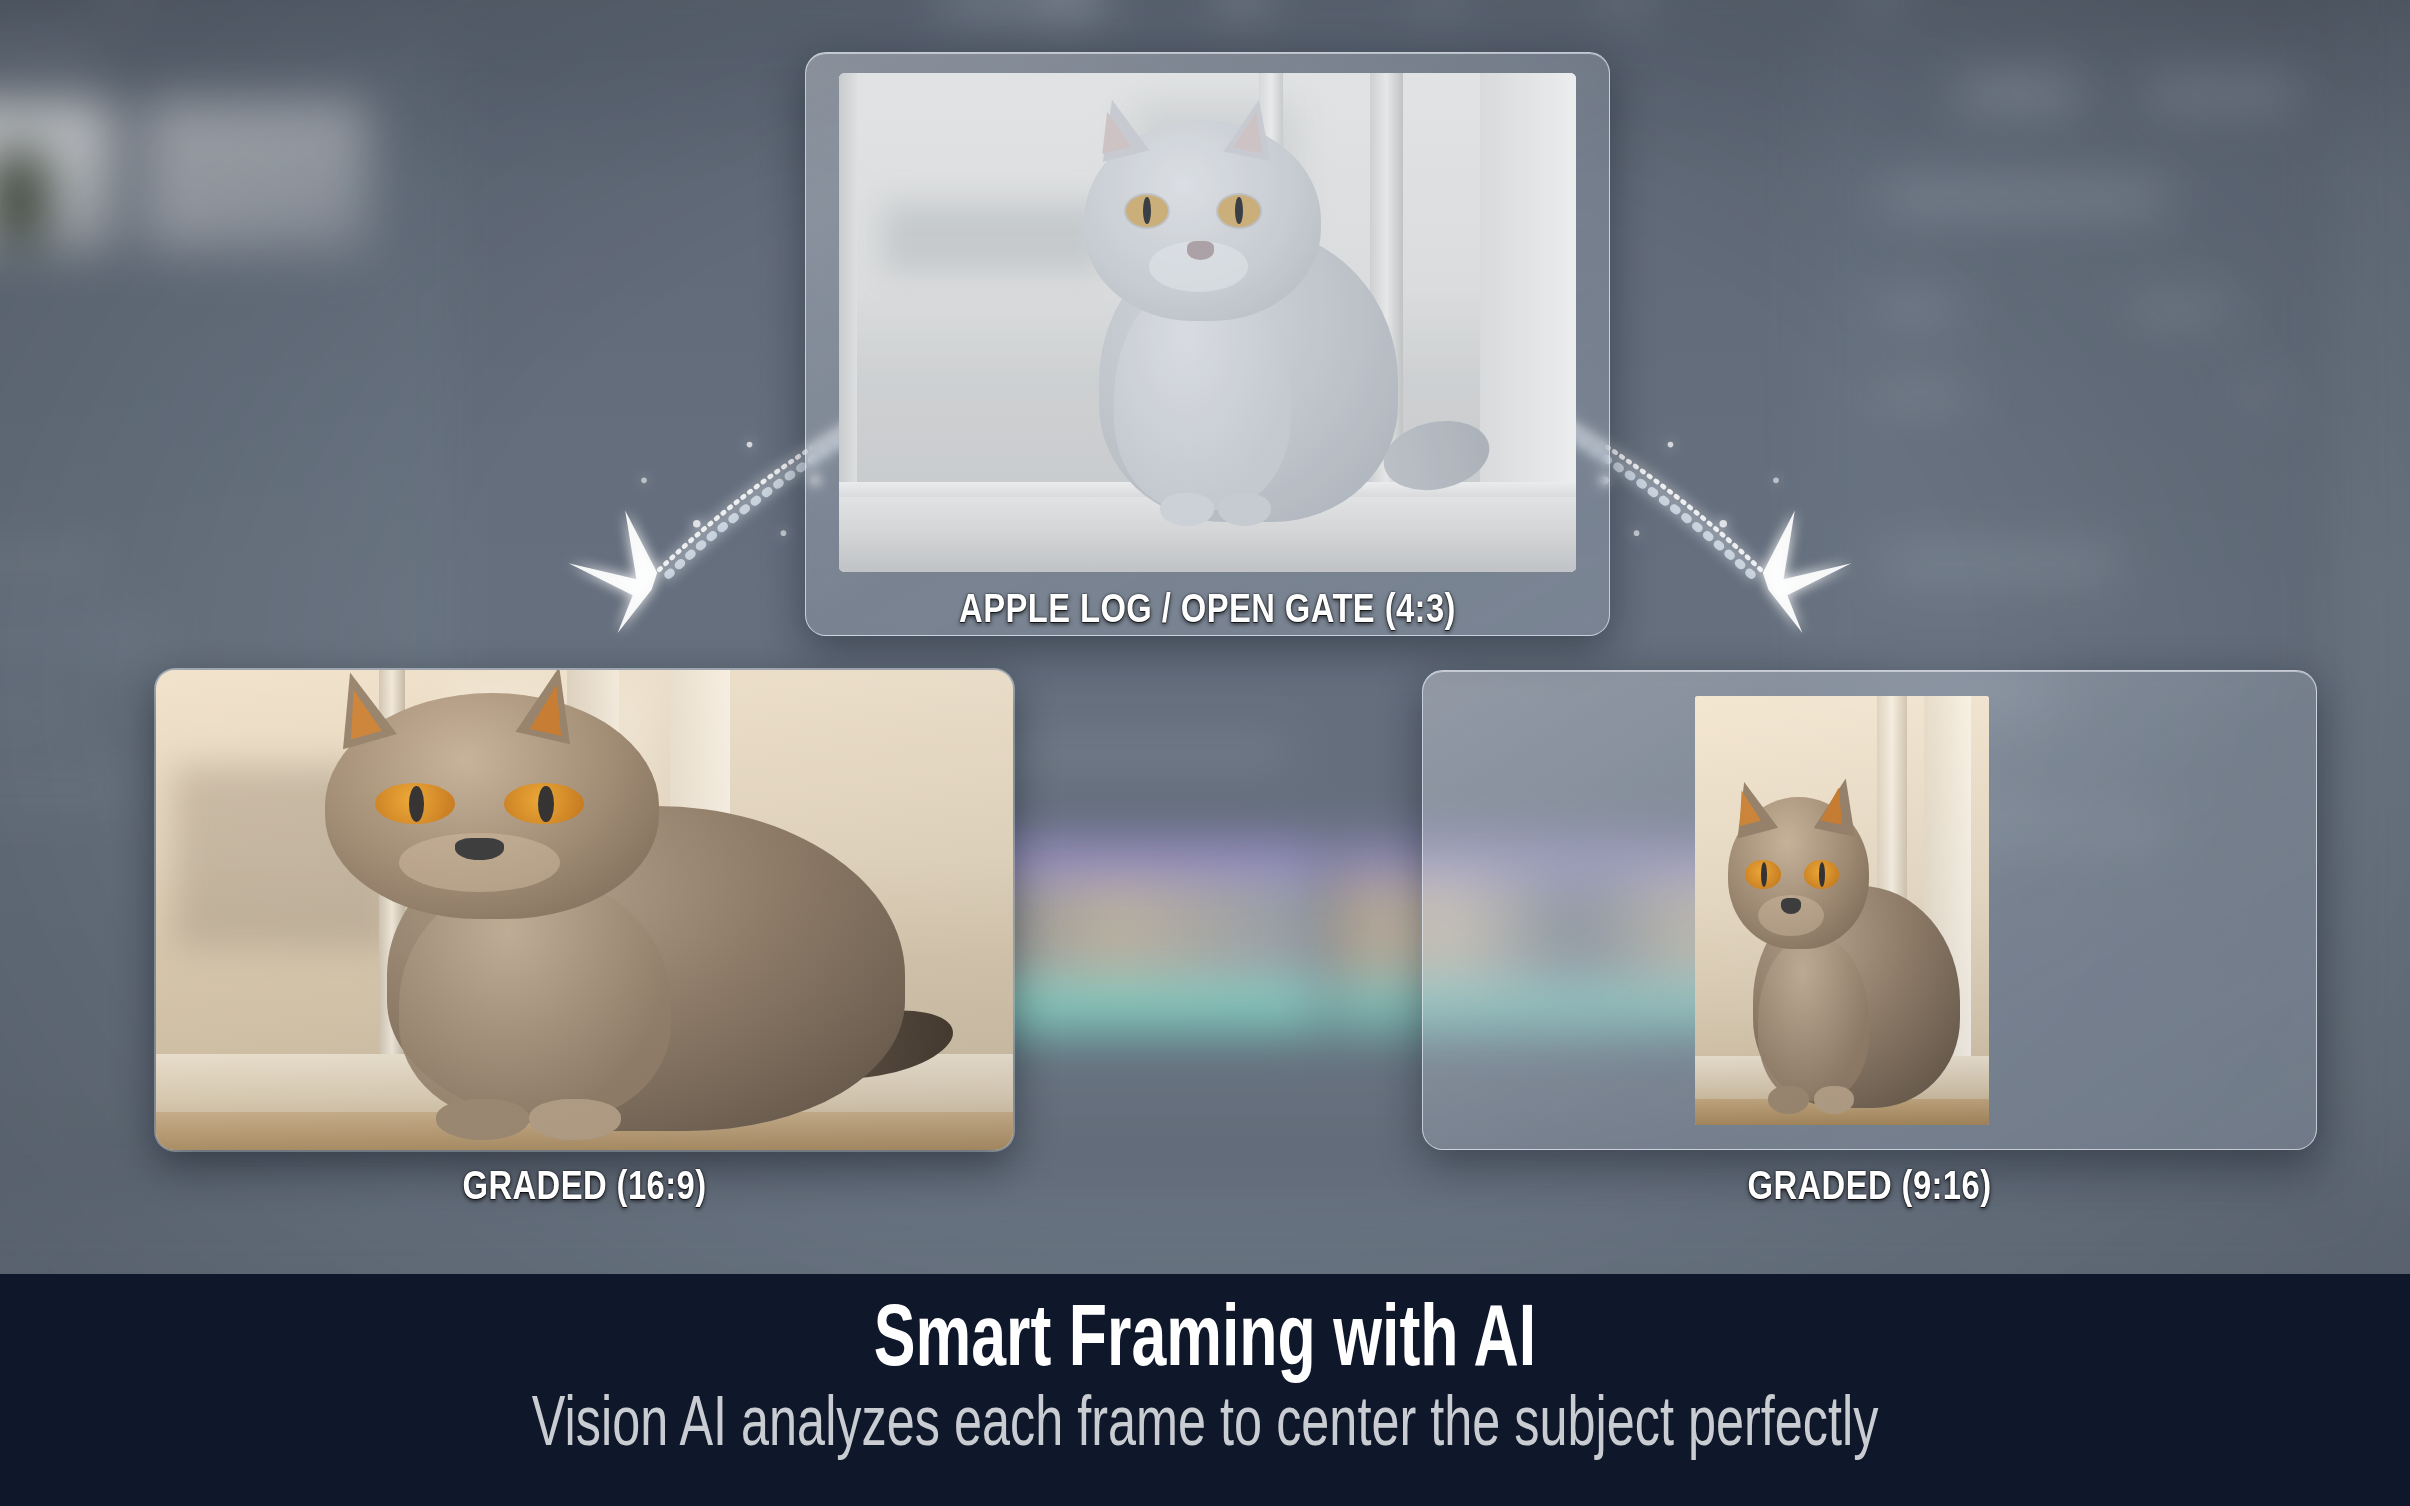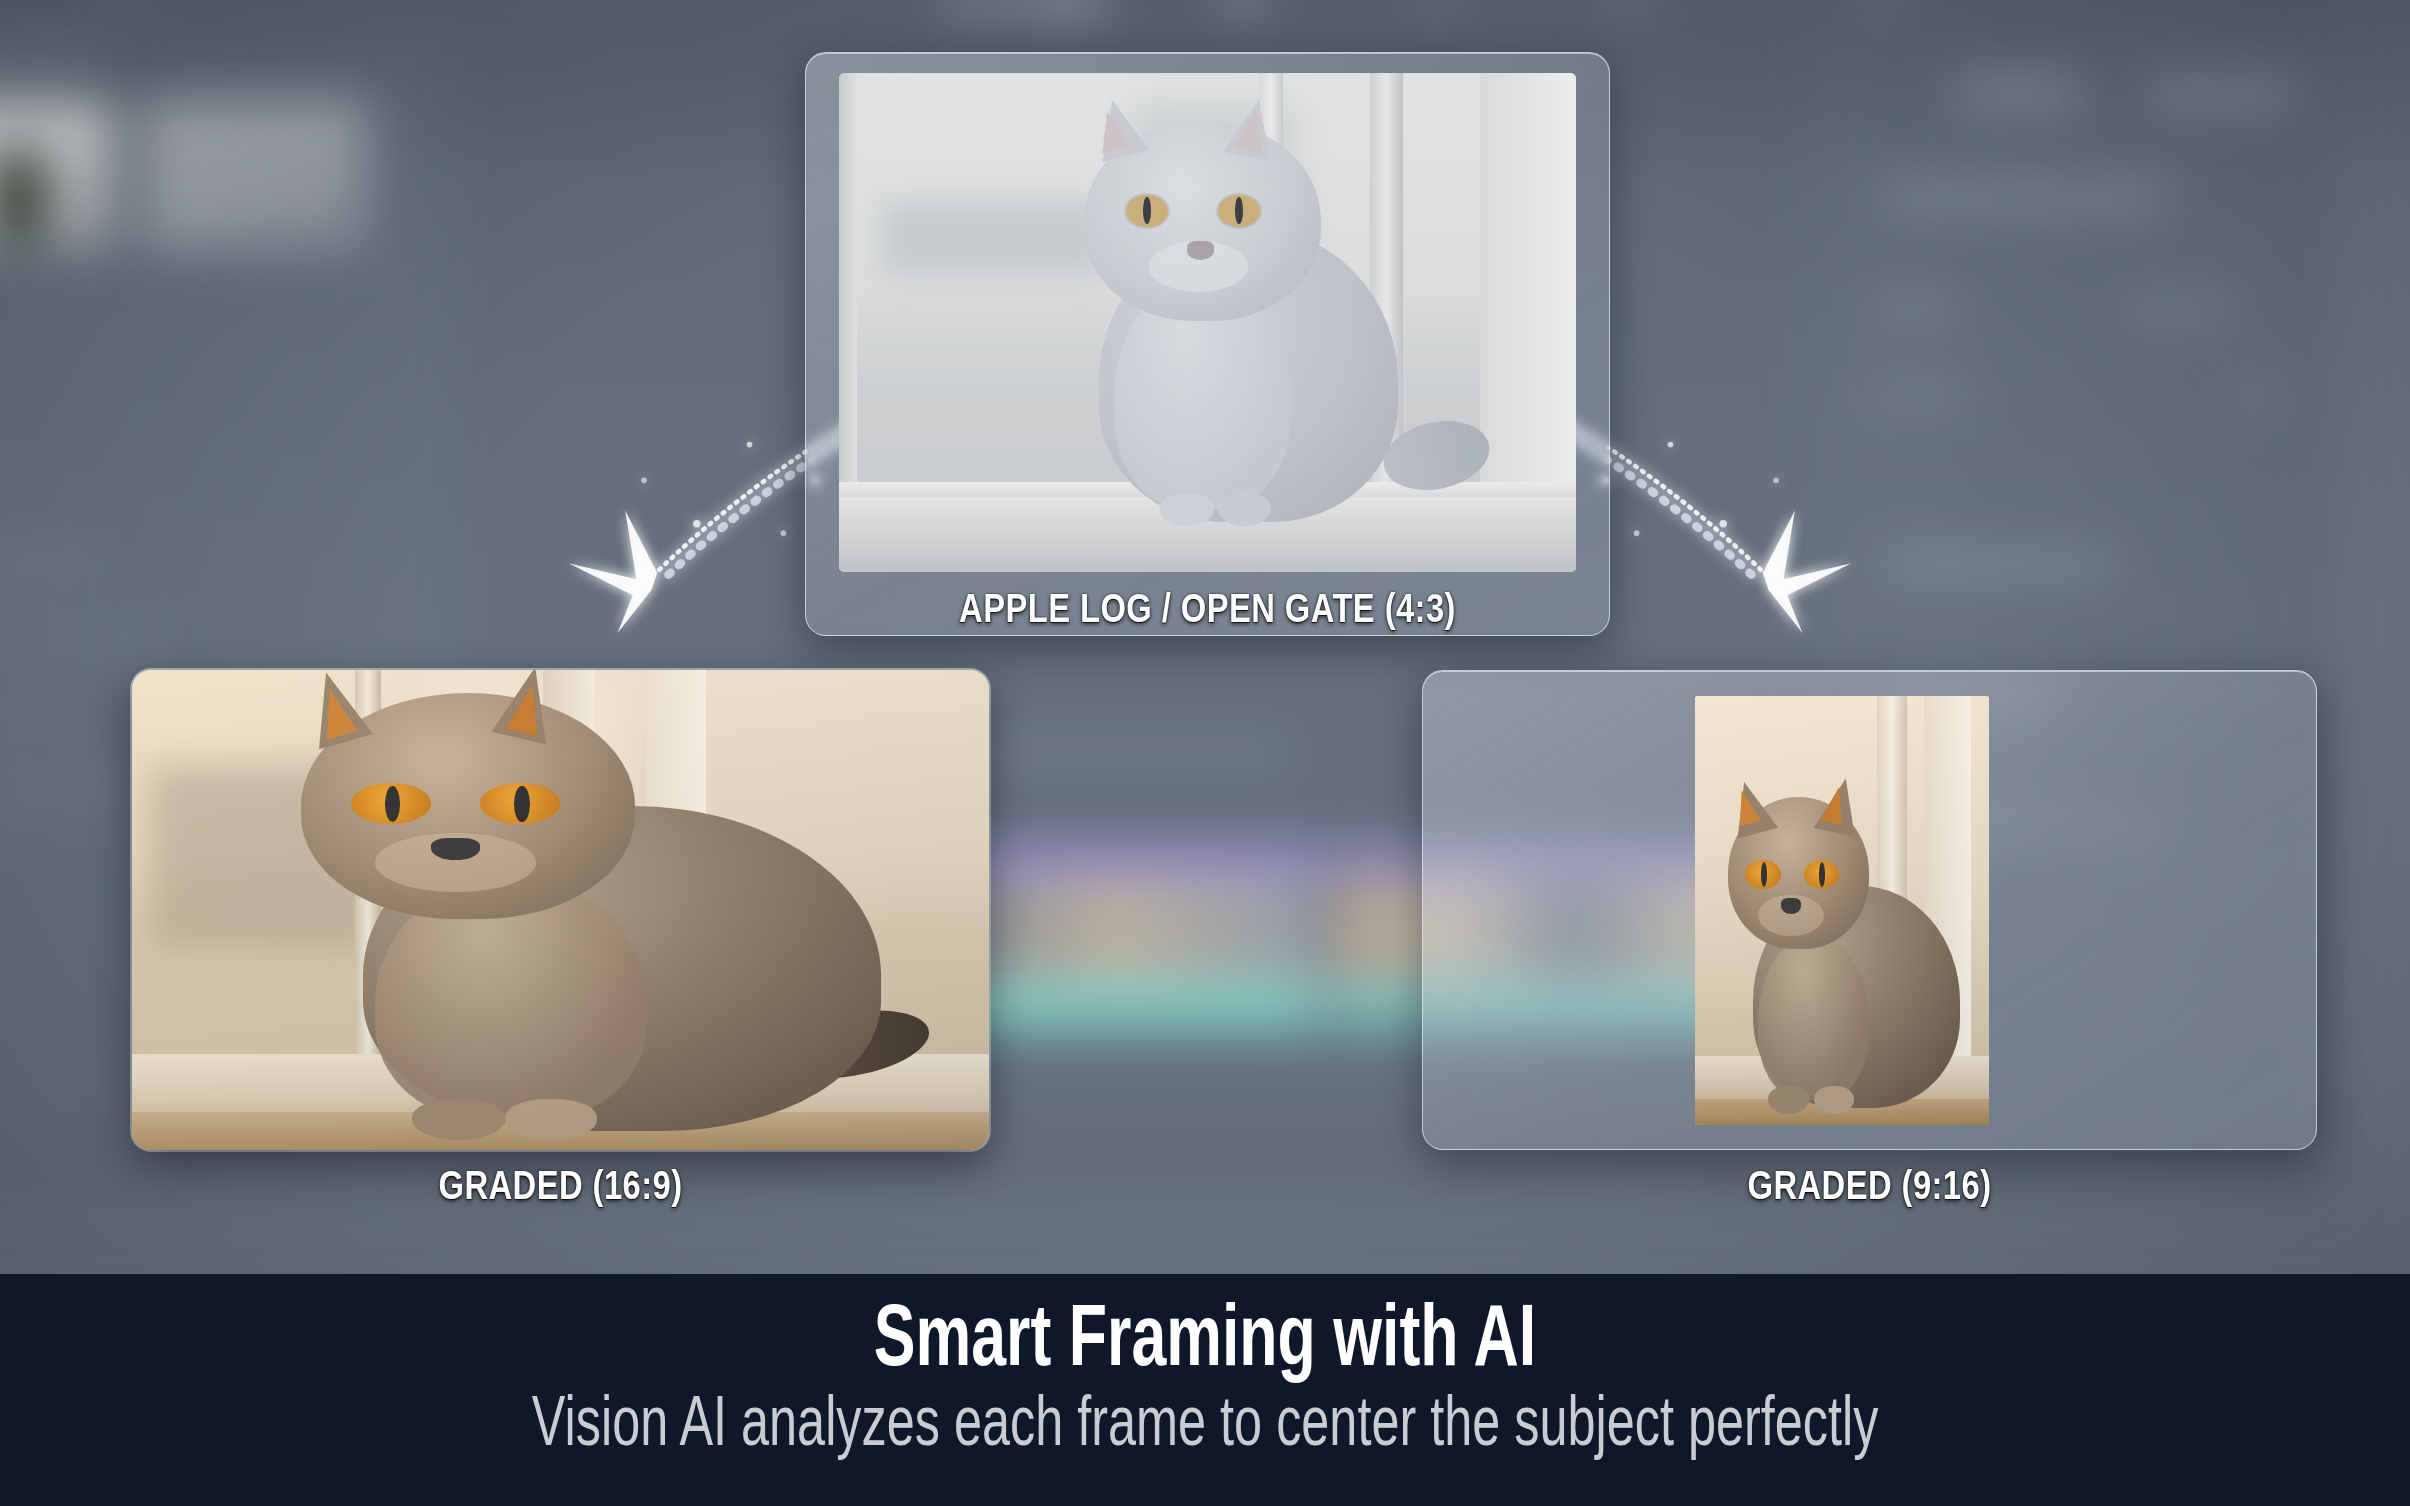--- a/index.html
+++ b/index.html
@@ -267,21 +267,21 @@
           <div class="paw" style="left:45%;bottom:-1%;width:14%;height:8%;background:#c6ccd3;"></div>
         </div>
 
         <div style="position:absolute;inset:0;background:rgba(196,202,208,.16);"></div>
       </div>
     </div>
 
     <div class="caption" style="top:533px;font-size:41px;">APPLE LOG / OPEN GATE (4:3)</div>
   </div>
 
-  <div class="card" style="left:132px;top:670px;width:857px;height:340px;">
+  <div class="card" style="left:156px;top:670px;width:857px;height:340px;">
     <div class="shot" style="left:0;top:0;width:857px;height:480px;border-radius:19px;
                 box-shadow:0 15px 41px rgba(8,14,24,.48), 0 0 0 1.9px rgba(236,242,250,.55);">
       <div class="scene">
         <div class="sky" style="background:linear-gradient(180deg,#efe6d6 0%,#e6dcc9 38%,#d8ccb6 60%,#cdbfa7 100%);"></div>
         <div style="position:absolute;left:2%;top:20%;width:26%;height:38%;background:rgba(150,140,126,.45);filter:blur(17px);"></div>
         <div style="position:absolute;left:34%;top:2%;width:24%;height:30%;background:rgba(244,238,226,.7);filter:blur(15px);"></div>
 
         <div class="mullion" style="left:26%;top:0;width:3%;height:86%;background:linear-gradient(90deg,#cfc8bb,#f3efe6,#c0b9ab);"></div>
         <div class="mullion" style="left:48%;top:0;width:6%;height:80%;background:linear-gradient(90deg,#ddd6c9,#f6f2ea);"></div>
         <div class="mullion" style="left:60%;top:0;width:7%;height:78%;background:linear-gradient(90deg,#ece6da,#fbf8f1);"></div>

